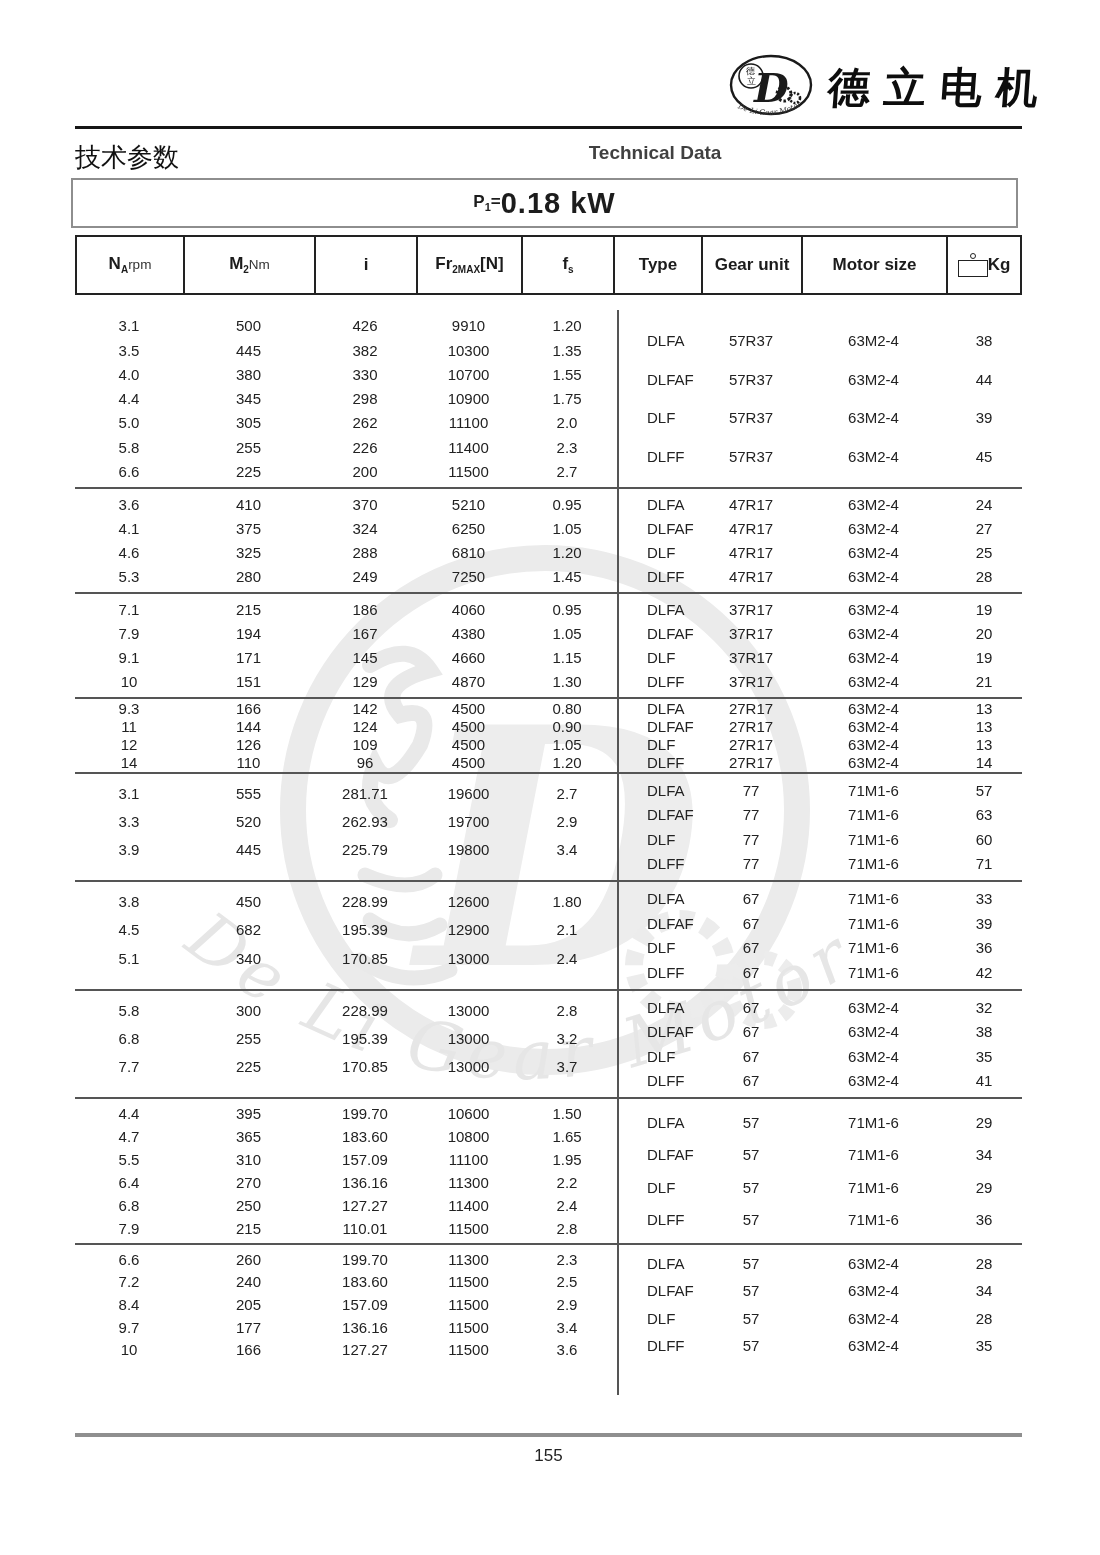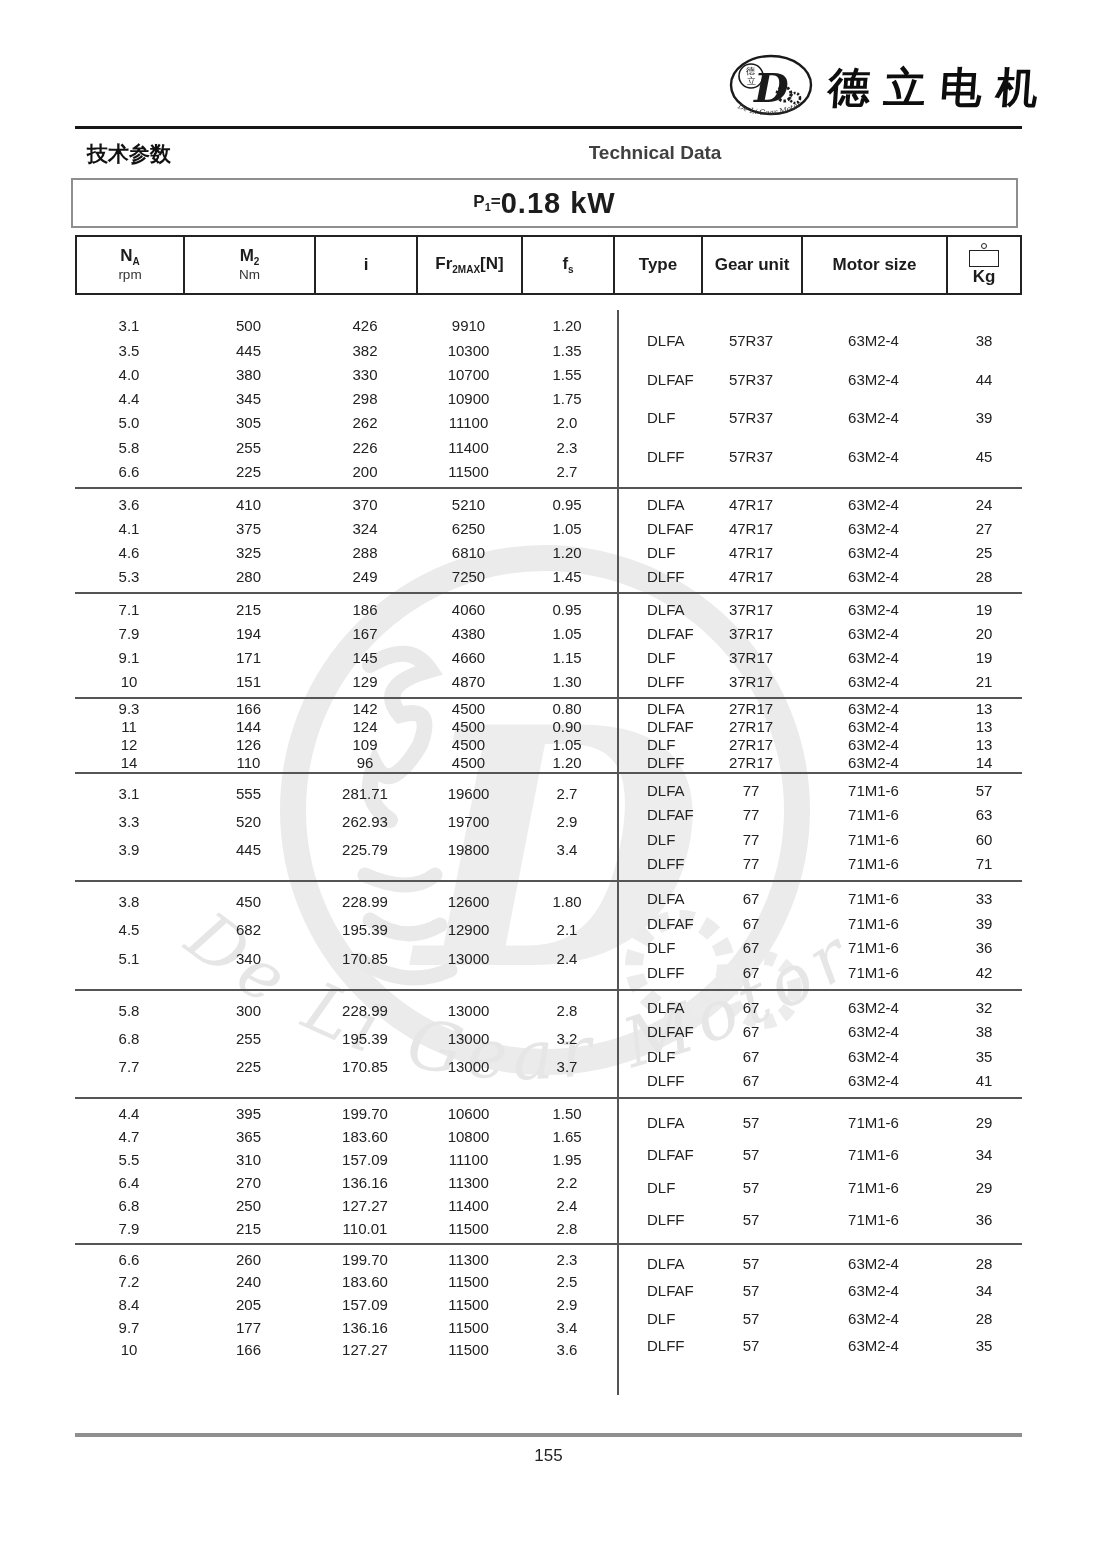--- a/index.html
+++ b/index.html
@@ -11,38 +11,38 @@
   
   .logo-block { position:absolute; top:52px; left:728px; width:300px; height:72px; display:flex; align-items:center; }
   .logo-mark { width:86px; height:72px; flex:0 0 auto; }
   .brand-name {
     font-family:"DejaVu Serif", serif; font-weight:bold; font-size:42px;
     letter-spacing:14px; color:#0d0d0d; white-space:nowrap; margin-left:14px;
     transform:skewX(-4deg);
   }
   .top-rule { position:absolute; left:75px; top:126px; width:947px; height:3px; background:#161616; }
   
-  .title-cn { position:absolute; left:75px; top:140px; font-size:21px; font-weight:bold; color:#111;margin-left:12px; }
+  .title-cn { position:absolute; left:75px; top:140px; font-size:26px; font-weight:normal; color:#111; }
   .title-en { position:absolute; left:655px; top:142px; transform:translateX(-50%); font-size:19px; font-weight:bold; color:#404040; }
   
   .power-box {
     position:absolute; left:71px; top:178px; width:947px; height:50px;
     border:2px solid #8e8e8e; display:flex; align-items:center; justify-content:center;
   }
   .power-prefix { font-size:17px; font-weight:bold; }
   .power-prefix sub { font-size:11px; }
   .power-value { font-size:29px; font-weight:bold; letter-spacing:1px;text-align:right; }
   
   .thead {
     position:absolute; left:75px; top:235px; width:947px; height:60px;
     border:2px solid #222; display:grid;
     grid-template-columns:108px 131px 102px 105px 92px 88px 100px 145px auto;
   }
   .hcell {
-    border-right:2px solid #222; display:flex; flex-direction:column;
+    border-right:2px solid #222; display:flex; flex-direction:row;
     align-items:center; justify-content:center; line-height:1.1; text-align:center;
   }
   .hcell:last-child { border-right:none; }
   .h-main { font-size:17px; font-weight:bold; }
   .h-main sub { font-size:10px; font-weight:bold; }
   .h-unit { font-size:13.5px; color:#333; margin-top:1px; }
   .w-icon { width:30px; height:24px; position:relative; margin-bottom:1px; }
   .w-icon .knob { position:absolute; left:50%; top:0; transform:translateX(-50%);
     width:6px; height:6px; border:1.5px solid #222; border-radius:50%; }
   .w-icon .body { position:absolute; left:0; top:7px; width:30px; height:17px; border:1.5px solid #222; }

